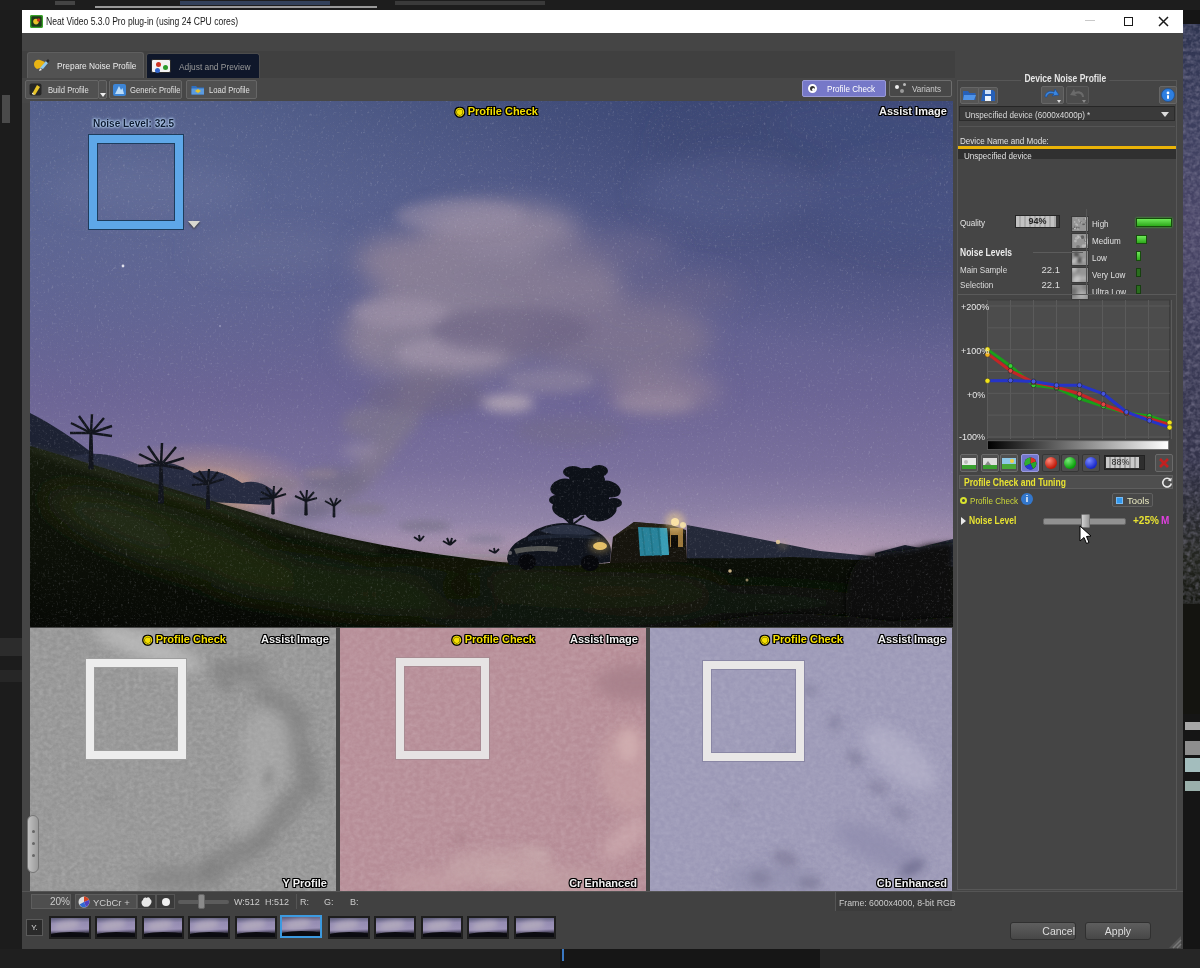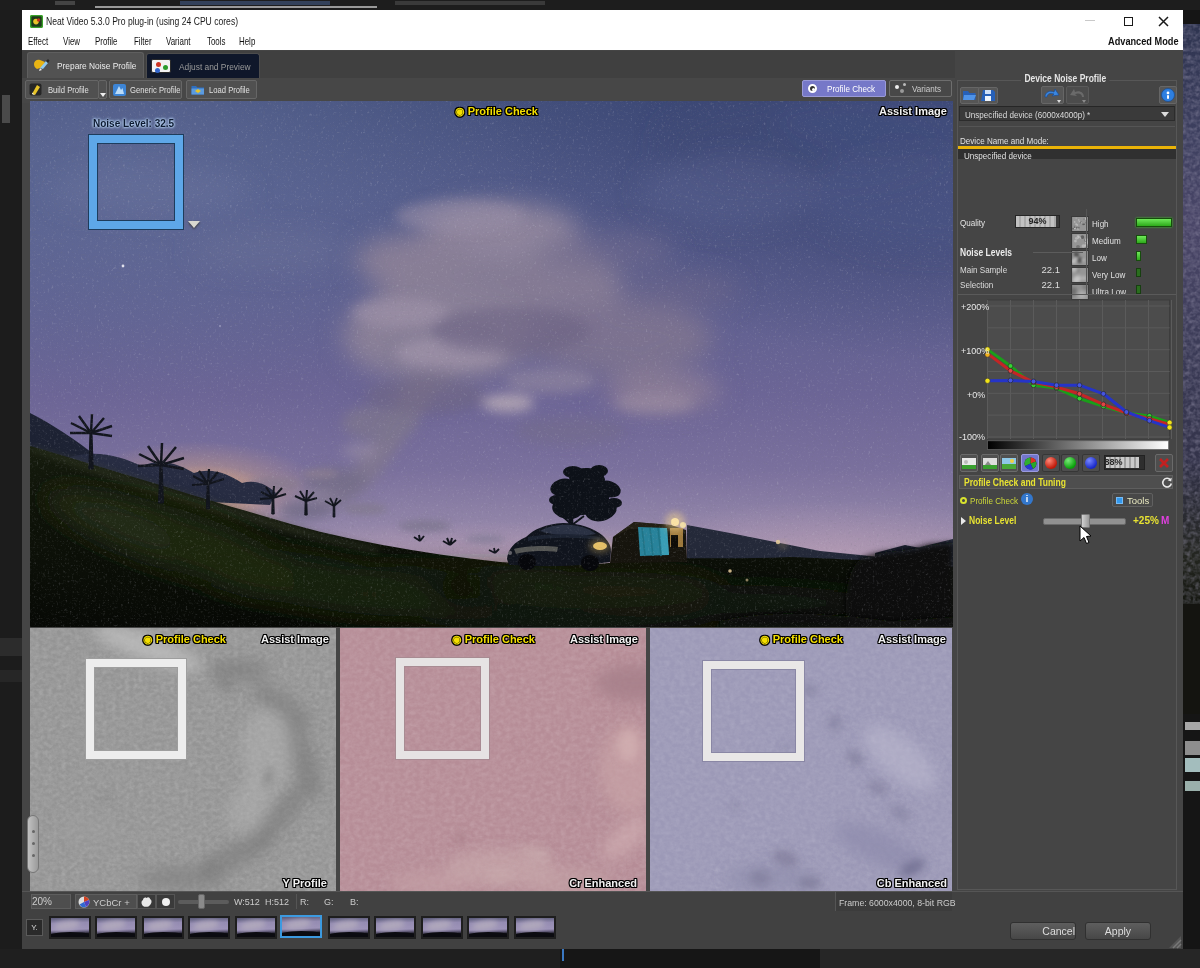--- a/index.html
+++ b/index.html
@@ -57,30 +57,20 @@
         <circle cx="8.6" cy="5" r="1.7" fill="#c03020"></circle>
       </svg>
       <div class="a" style="left:24px;top:5px;font-size:11px;color:#1a1a1a;transform:scaleX(0.78);transform-origin:0 50%;">Neat Video 5.3.0 Pro plug-in (using 24 CPU cores)</div>
       <div class="a" style="left:1063px;top:10px;width:10px;height:1px;background:#c9c9c9;"></div>
       <div class="a" style="left:1102px;top:7px;width:9px;height:9px;border:1.4px solid #1a1a1a;"></div>
       <svg class="a" style="left:1136px;top:6px;" width="11" height="11" viewBox="0 0 11 11">
           <path d="M1 1 L10 10 M10 1 L1 10" stroke="#1a1a1a" stroke-width="1.5"></path>
         </svg>
     </div>
 
-    <div class="a" style="left:0;top:23px;width:1161px;height:17px;background:#ffffff;font-size:11px;color:#111;">
-      <div class="a" style="left:6px;top:2px;transform:scaleX(0.72);transform-origin:0 50%;">Effect</div>
-      <div class="a" style="left:41px;top:2px;transform:scaleX(0.72);transform-origin:0 50%;">View</div>
-      <div class="a" style="left:73px;top:2px;transform:scaleX(0.72);transform-origin:0 50%;">Profile</div>
-      <div class="a" style="left:112px;top:2px;transform:scaleX(0.72);transform-origin:0 50%;">Filter</div>
-      <div class="a" style="left:144px;top:2px;transform:scaleX(0.72);transform-origin:0 50%;">Variant</div>
-      <div class="a" style="left:185px;top:2px;transform:scaleX(0.72);transform-origin:0 50%;">Tools</div>
-      <div class="a" style="left:217px;top:2px;transform:scaleX(0.72);transform-origin:0 50%;">Help</div>
-      <div class="a" style="left:1086px;top:3px;font-weight:bold;font-size:10px;transform:scaleX(0.92);transform-origin:0 50%;">Advanced Mode</div>
-    </div>
 
     <div class="a" style="left:0;top:40px;width:1161px;height:899px;background:#454545;">
 
       <div class="a" style="left:0;top:1px;width:1161px;height:27px;background:#404040;"></div>
       <div class="a" style="left:5px;top:2px;width:117px;height:26px;background:#525252;border:1px solid #5f5f5f;border-bottom:none;border-radius:3px 3px 0 0;">
         <svg class="a" style="left:5px;top:5px;" width="17" height="15" viewBox="0 0 17 15">
           <path d="M1 6 C1 3 4 1 7 2 L12 4 L10 9 L4 11 C2 10 1 8 1 6 Z" fill="#e8b414"></path>
           <path d="M7 10 L13 3 L15 5 L10 11 Z" fill="#8ec8f0"></path>
           <path d="M13 3 L15 1 L16.5 2.5 L15 5 Z" fill="#2a2a2a"></path>
           <path d="M7 10 l-1 3 3-1 Z" fill="#e8e8e8"></path>
@@ -641,21 +631,21 @@
               <div class="a" style="left:2px;top:2px;width:12px;height:12px;border-radius:50%;background:radial-gradient(circle at 35% 30%,#ff8878,#c01808 70%);"></div>
             </div>
             <div class="a" style="left:106.4px;top:0;width:18px;height:18px;background:#4e4e4e;border:1px solid #363636;border-radius:2px;">
               <div class="a" style="left:2px;top:2px;width:12px;height:12px;border-radius:50%;background:radial-gradient(circle at 35% 30%,#78e878,#08a008 70%);"></div>
             </div>
             <div class="a" style="left:126.5px;top:0;width:18px;height:18px;background:#4e4e4e;border:1px solid #363636;border-radius:2px;">
               <div class="a" style="left:2px;top:2px;width:12px;height:12px;border-radius:50%;background:radial-gradient(circle at 35% 30%,#7888ff,#1828c8 70%);"></div>
             </div>
             <div class="a" style="left:148.5px;top:1px;width:41px;height:15px;background:#2e2e2e;border:1px solid #222;">
               <div class="a" style="left:1px;top:1px;width:33px;height:11px;background:repeating-linear-gradient(90deg,#cacaca 0 3px,#9e9e9e 3px 5px);"></div>
-              <div class="a" style="left:0;top:1px;width:25px;text-align:left;font-size:9px;font-weight:bold;color:#2a2a2a;">88%</div>
+              <div class="a" style="left:0;top:1px;width:25px;text-align:right;font-size:9px;font-weight:normal;color:#2a2a2a;">88%</div>
             </div>
             <div class="a" style="left:200.3px;top:0;width:18px;height:18px;background:#4e4e4e;border:1px solid #6a6a6a;border-radius:2px;">
               <svg class="a" style="left:2px;top:2px" width="12" height="12" viewBox="0 0 12 12">
                 <path d="M2 2 L10 10 M10 2 L2 10" stroke="#c22020" stroke-width="2.6"></path>
               </svg>
             </div>
           </div>
 
         <div class="a" style="left:4px;top:425px;width:214px;height:14px;background:#4e4e4e;border:1px solid #5e5e5e;">
           <div class="a" style="left:4px;top:1px;font-size:10px;font-weight:bold;color:#e8e332;transform:scaleX(0.85);transform-origin:0 50%;">Profile Check and Tuning</div>
@@ -799,21 +789,21 @@
 <div class="a olb" style="left:228px;top:5px;font-size:11px;font-weight:bold;color:#f2f2f2;">Assist Image</div>
 <div class="a olb" style="right:5px;top:249px;font-size:11px;font-weight:bold;color:#f2f2f2;">Cb Enhanced</div></div>
           <div class="a" style="left:5px;top:765px;width:12px;height:58px;background:linear-gradient(90deg,#c2c2c2,#9a9a9a);border:1px solid #777;border-radius:6px;">
             <div class="a" style="left:4px;top:14px;width:3px;height:3px;background:#666;border-radius:50%;"></div>
             <div class="a" style="left:4px;top:26px;width:3px;height:3px;background:#666;border-radius:50%;"></div>
             <div class="a" style="left:4px;top:38px;width:3px;height:3px;background:#666;border-radius:50%;"></div>
           </div>
         </div>
 
       <div class="a" style="left:0;top:841px;width:1161px;height:20px;background:#414141;border-top:1px solid #555;">
-        <div class="a" style="left:9px;top:2px;width:40px;height:15px;background:#4e4e4e;border:1px solid #5e5e5e;color:#ccc;font-size:10px;text-align:left;line-height:14px;">20%</div>
+        <div class="a" style="left:9px;top:2px;width:40px;height:15px;background:#4e4e4e;border:1px solid #5e5e5e;color:#ccc;font-size:10px;text-align:right;line-height:14px;">20%</div>
         <div class="a" style="left:53px;top:2px;width:62px;height:15px;background:#4e4e4e;border:1px solid #5e5e5e;">
           <svg class="a" style="left:2px;top:1px;" width="12" height="12" viewBox="0 0 12 12">
             <circle cx="6" cy="6" r="5.5" fill="#ddd"></circle>
             <path d="M6 6 L6 0.5 A5.5 5.5 0 0 1 11 4 Z" fill="#d04020"></path>
             <path d="M6 6 L11 4 A5.5 5.5 0 0 1 8 11 Z" fill="#5040c0"></path>
             <path d="M6 6 L8 11 A5.5 5.5 0 0 1 1.5 8.5 Z" fill="#3068d0"></path>
           </svg>
           <div class="a" style="left:17px;top:2px;font-size:9.5px;color:#ccc;">YCbCr +</div>
         </div>
         <div class="a" style="left:115px;top:2px;width:19px;height:15px;background:#3a3a3a;border:1px solid #555;">

